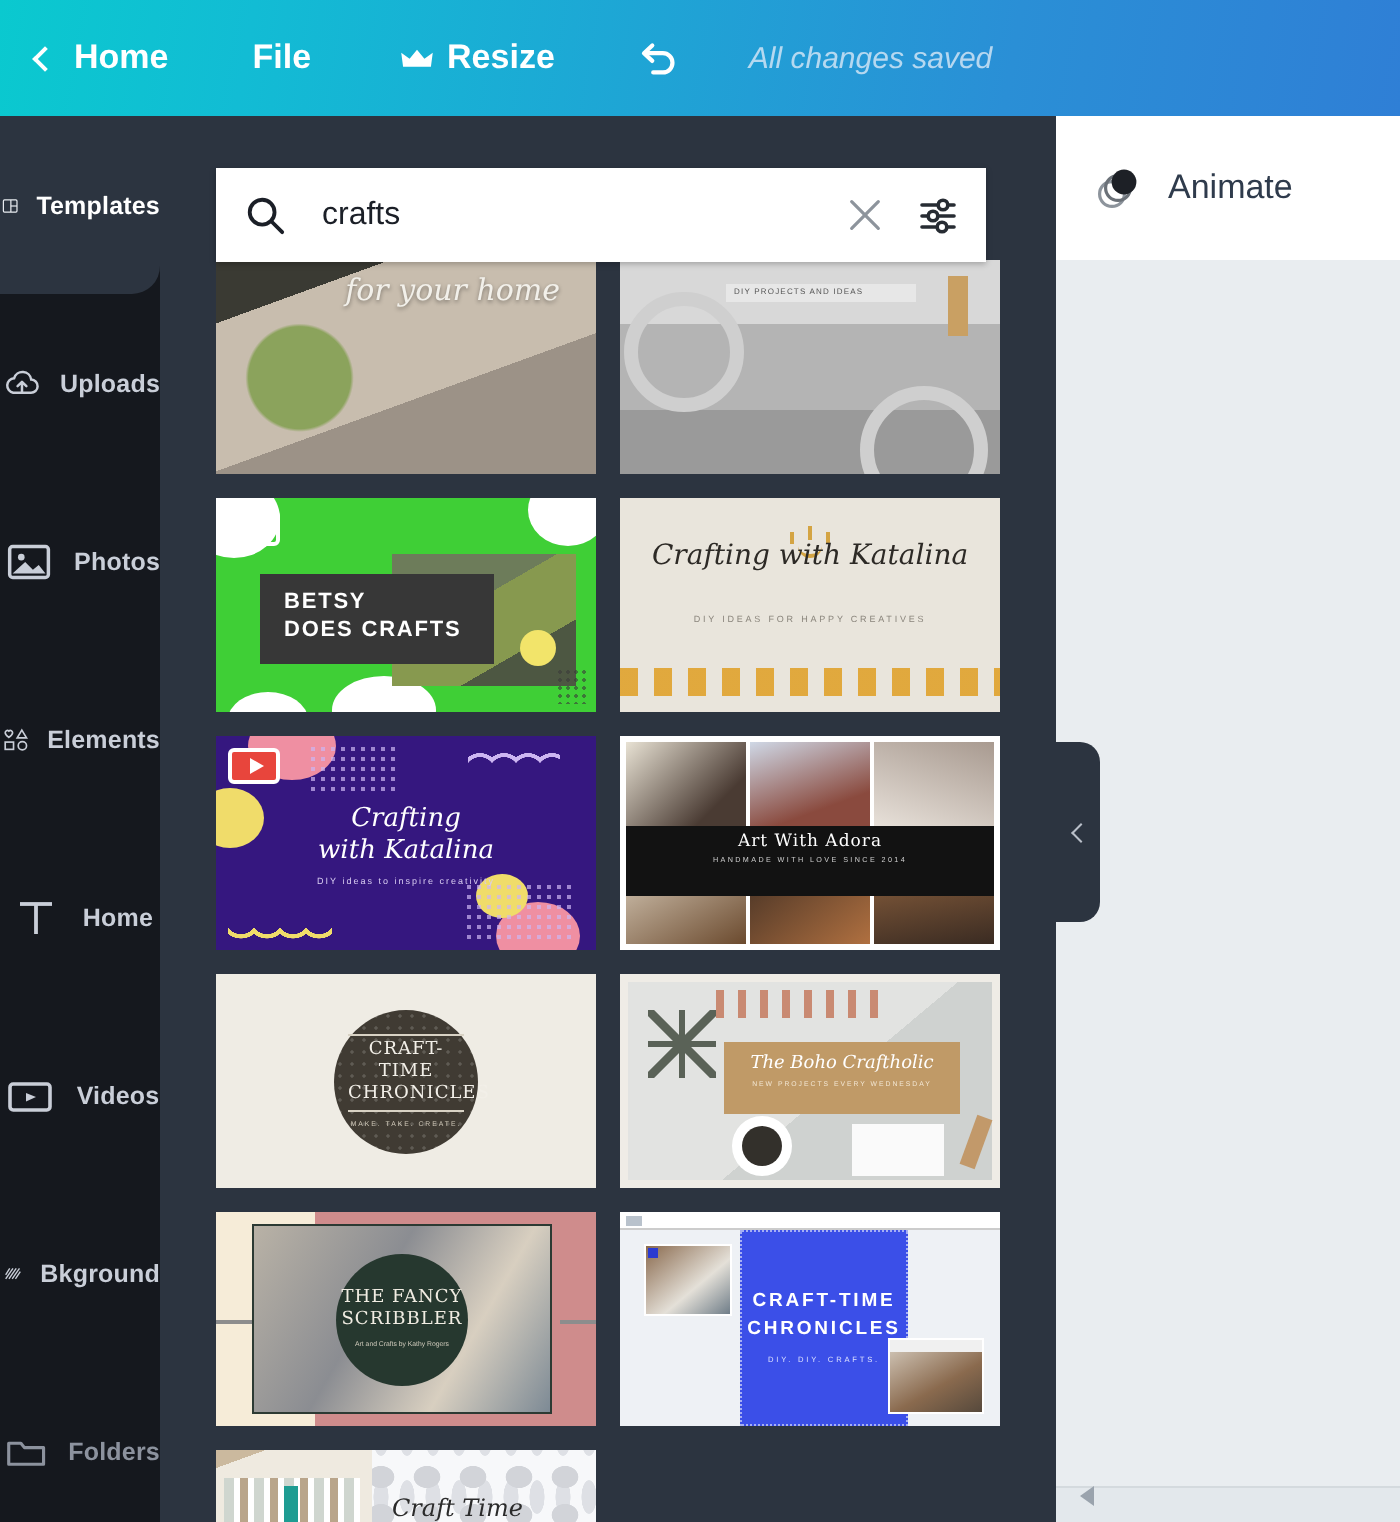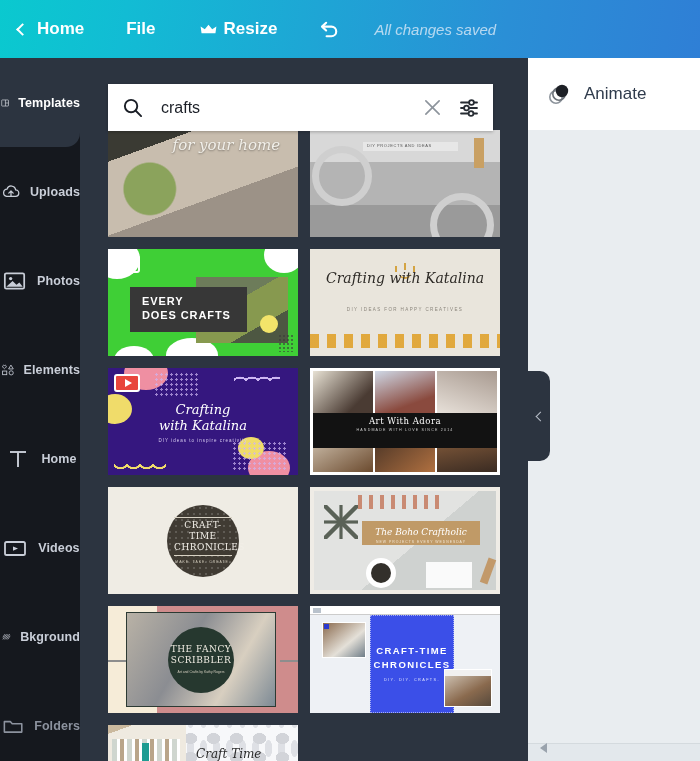--- a/index.html
+++ b/index.html
@@ -270,21 +270,21 @@
       linear-gradient(-45deg,transparent 45%,#5a6257 46% 54%,transparent 55%),
       linear-gradient(0deg,transparent 45%,#5a6257 46% 54%,transparent 55%),
       linear-gradient(90deg,transparent 45%,#5a6257 46% 54%,transparent 55%);
   }
   .c-flat .bunting {
     position:absolute; left:48px; top:8px; width:86px; height:14px;
     background-image: repeating-linear-gradient(90deg,
       #c98a72 0 4px, transparent 4px 11px);
   }
   .c-flat .tan {
-    position:absolute; left:52px; top:34px; width:118px; height:24px;
+    position:absolute; left:52px; top:34px; width:118px; height:36px;
     background:#c09a67; z-index:3; text-align:center;
   }
   .c-flat .tan .t {
     display:block; color:#fff; font-family:"DejaVu Serif",serif; font-style:italic;
     font-size:9px; margin-top:6px;
   }
   .c-flat .tan .s { display:block; color:#f2e6d2; font-size:3.4px; letter-spacing:1px; margin-top:3px; }
   .c-flat .cup { position:absolute; left:56px; bottom:6px; width:30px; height:30px; border-radius:50%; background:#fff; }
   .c-flat .cup::after { content:''; position:absolute; inset:5px; border-radius:50%; background:#33302b; }
   .c-flat .book { position:absolute; right:28px; bottom:6px; width:46px; height:26px; background:#fafafa; }
@@ -551,21 +551,21 @@
 
       <div class="row">
         <div class="card">
           <div class="art c-green">
             <div class="blob b1"></div>
               <div class="blob b2"></div>
             <div class="blob b3"></div>
               <div class="blob b4"></div>
             <div class="photo"></div>
             <div class="tbox">
-              <span>EVERY</span><br>
+              <span>BETSY</span><br>
               <span>DOES CRAFTS</span>
             </div>
             <div class="dots"></div>
           </div>
           <div class="playbadge">
               <i></i>
             </div>
         </div>
         <div class="card">
           <div class="art c-cream">

